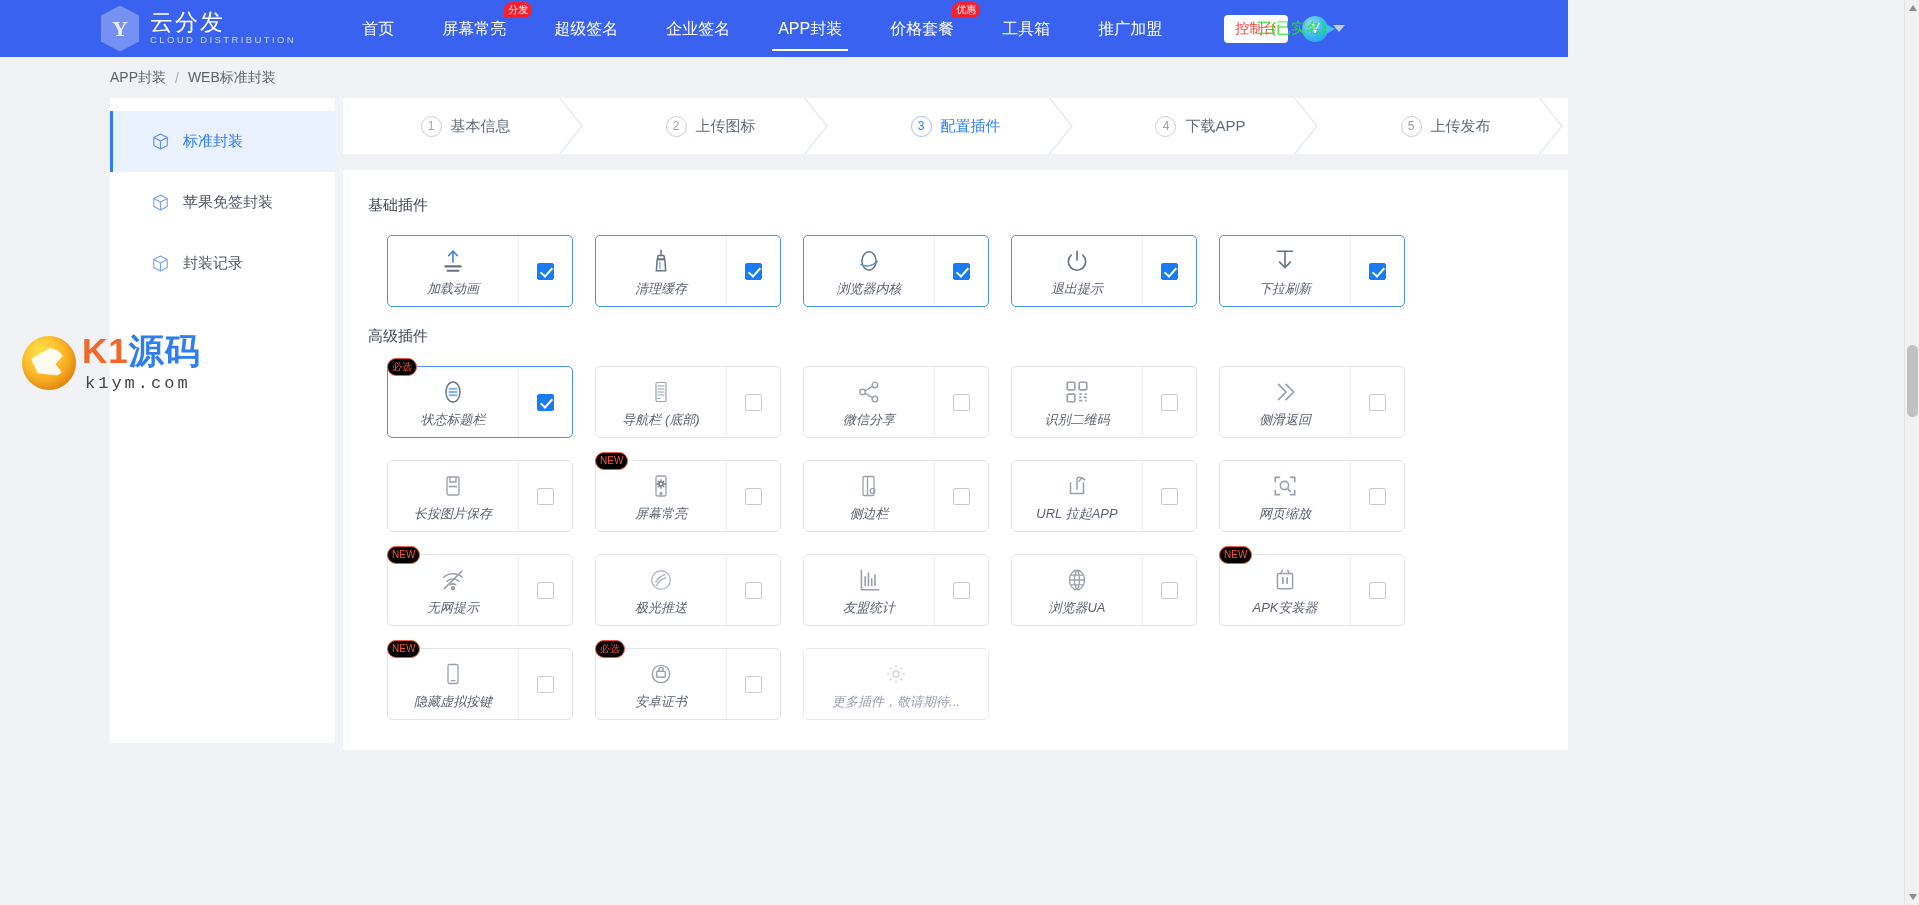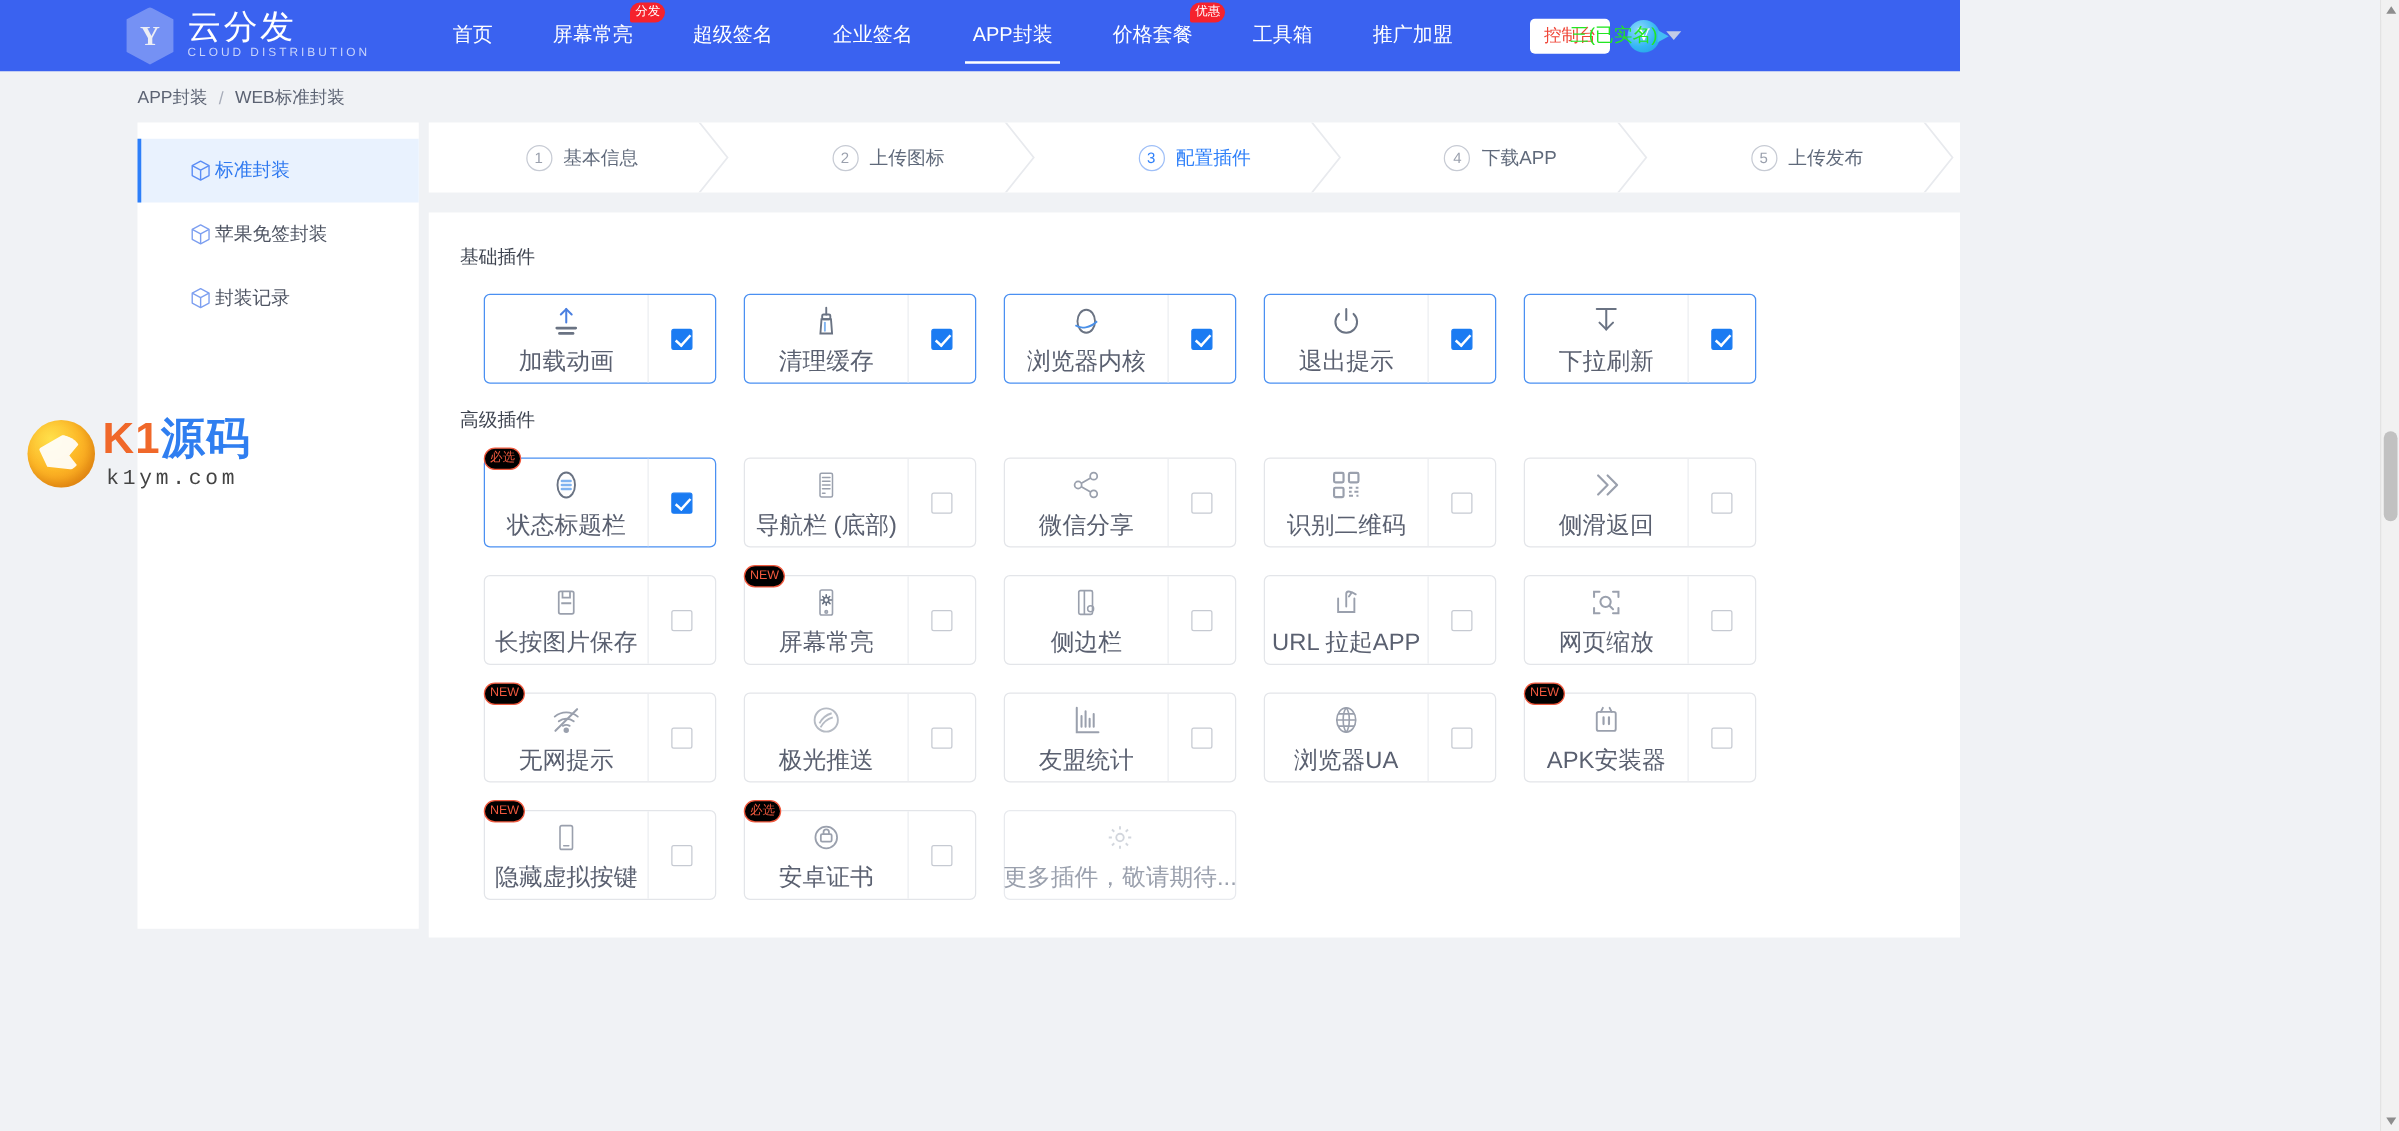--- a/index.html
+++ b/index.html
@@ -36,21 +36,21 @@
   .hexi {
     width: 38px; height: 46px;
     background: rgba(255,255,255,0.30);
     clip-path: polygon(50% 0%, 100% 22%, 100% 78%, 50% 100%, 0% 78%, 0% 22%);
     display: flex; align-items: center; justify-content: center;
     color: #eceef5; font-size: 22px; font-weight: bold; line-height: 1;
     font-family: "Liberation Serif", serif;
   }
   .brand-text { display: flex; flex-direction: column; justify-content: center; }
   .brand-cn {
-    color: #fff; font-size: 27px; letter-spacing: 2px; line-height: 1.05;
+    color: #fff; font-size: 23px; letter-spacing: 2px; line-height: 1.05;
     font-family: "DejaVu Sans", sans-serif; font-weight: 500;
   }
   .brand-en {
     color: #c9d4fb; font-size: 9.5px; letter-spacing: 2.4px; line-height: 1.3;
   }
 
   .nav-links { display: flex; align-items: center; margin-left: 42px; height: 57px; }
   .nav-item {
     position: relative;
     color: #ffffff;
@@ -133,24 +133,24 @@
   .layout { display: flex; padding-left: 110px; align-items: flex-start; }
 
   .sidebar {
     width: 225px;
     background: #ffffff;
     min-height: 645px;
     flex-shrink: 0;
     padding-top: 13px;
   }
   .side-item {
-    height: 51px;
+    height: 61px;
     display: flex; align-items: center;
     padding-left: 38px;
-    gap: 2px;
+    gap: 13px;
     color: #4e5462;
     font-size: 15px;
     cursor: pointer;
     border-left: 3px solid transparent;
     position: relative;
   }
   .side-item.active {
     background: #e9f2fe;
     color: #2d78f0;
     border-left: 3px solid #2d7ff9;
@@ -241,23 +241,24 @@
   .card-main {
     flex: 1;
     display: flex; flex-direction: column;
     align-items: center; justify-content: center;
     gap: 5px;
     padding-top: 3px;
   }
   .card-icon { height: 28px; display: flex; align-items: center; justify-content: center; }
   .card-icon svg { display: block; }
   .card-label {
-    font-size: 19px;
+    font-size: 13px;
     color: #5a6070;
     white-space: nowrap;
+    font-style: italic;
   }
   .card-check {
     width: 54px;
     border-left: 1px solid #eceef1;
     display: flex; align-items: center; justify-content: center;
   }
   .cbox {
     width: 17px; height: 17px;
     border: 1px solid #c6cad2;
     border-radius: 2px;

